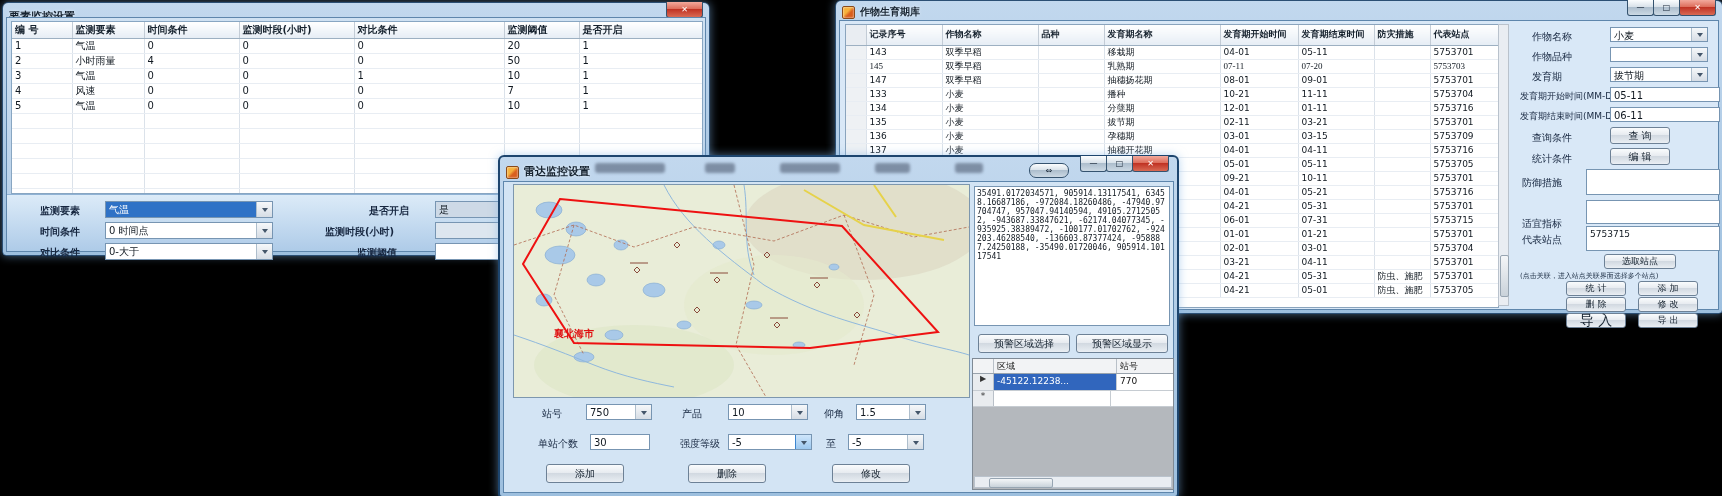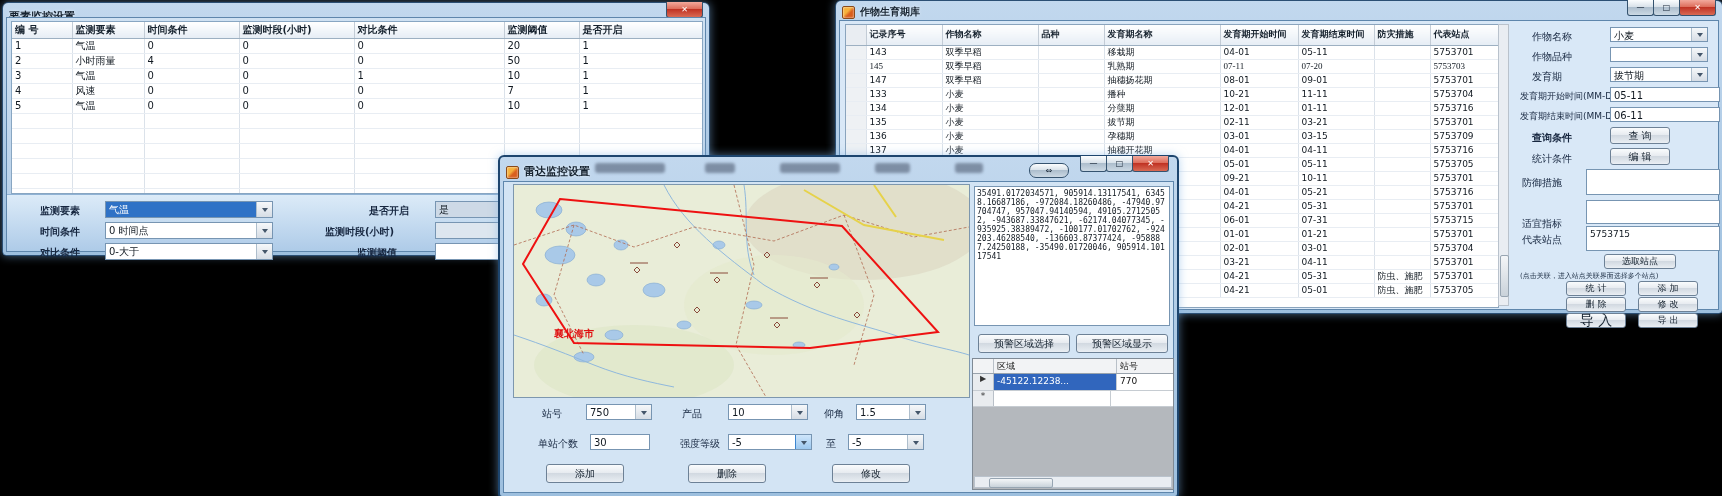--- a/index.html
+++ b/index.html
@@ -482,21 +482,21 @@
       <div class="combo" style="left:96px;top:46px;width:98px;height:15px;">
         <span class="val">拔节期</span>
         <span class="cbtn">
             <i></i>
           </span>
       </div>
       <span class="lbl" style="left:6px;top:69px;font-size:9px;">发育期开始时间(MM-DD)</span>
       <div class="tinput" style="left:96px;top:66px;width:110px;height:15px;">05-11</div>
       <span class="lbl" style="left:6px;top:89px;font-size:9px;">发育期结束时间(MM-DD)</span>
       <div class="tinput" style="left:96px;top:86px;width:110px;height:15px;">06-11</div>
-      <span class="lbl" style="left:18px;top:110px;font-weight:bold;">查询条件</span>
+      <span class="lbl" style="left:18px;top:110px;">查询条件</span>
       <div class="pbtn" style="left:96px;top:106px;width:58px;height:15px;">查  询</div>
       <span class="lbl" style="left:18px;top:131px;">统计条件</span>
       <div class="pbtn" style="left:96px;top:127px;width:58px;height:15px;">编  辑</div>
       <span class="lbl" style="left:8px;top:155px;">防御措施</span>
       <div class="tinput" style="left:72px;top:148px;width:134px;height:26px;"></div>
       <span class="lbl" style="left:8px;top:196px;">适宜指标</span>
       <div class="tinput" style="left:72px;top:179px;width:134px;height:24px;"></div>
       <span class="lbl" style="left:8px;top:212px;">代表站点</span>
       <div class="tinput" style="left:72px;top:205px;width:134px;height:25px;font-size:9px;">5753715</div>
       <div class="pbtn" style="left:90px;top:233px;width:70px;height:13px;font-size:9px;">选取站点</div>

